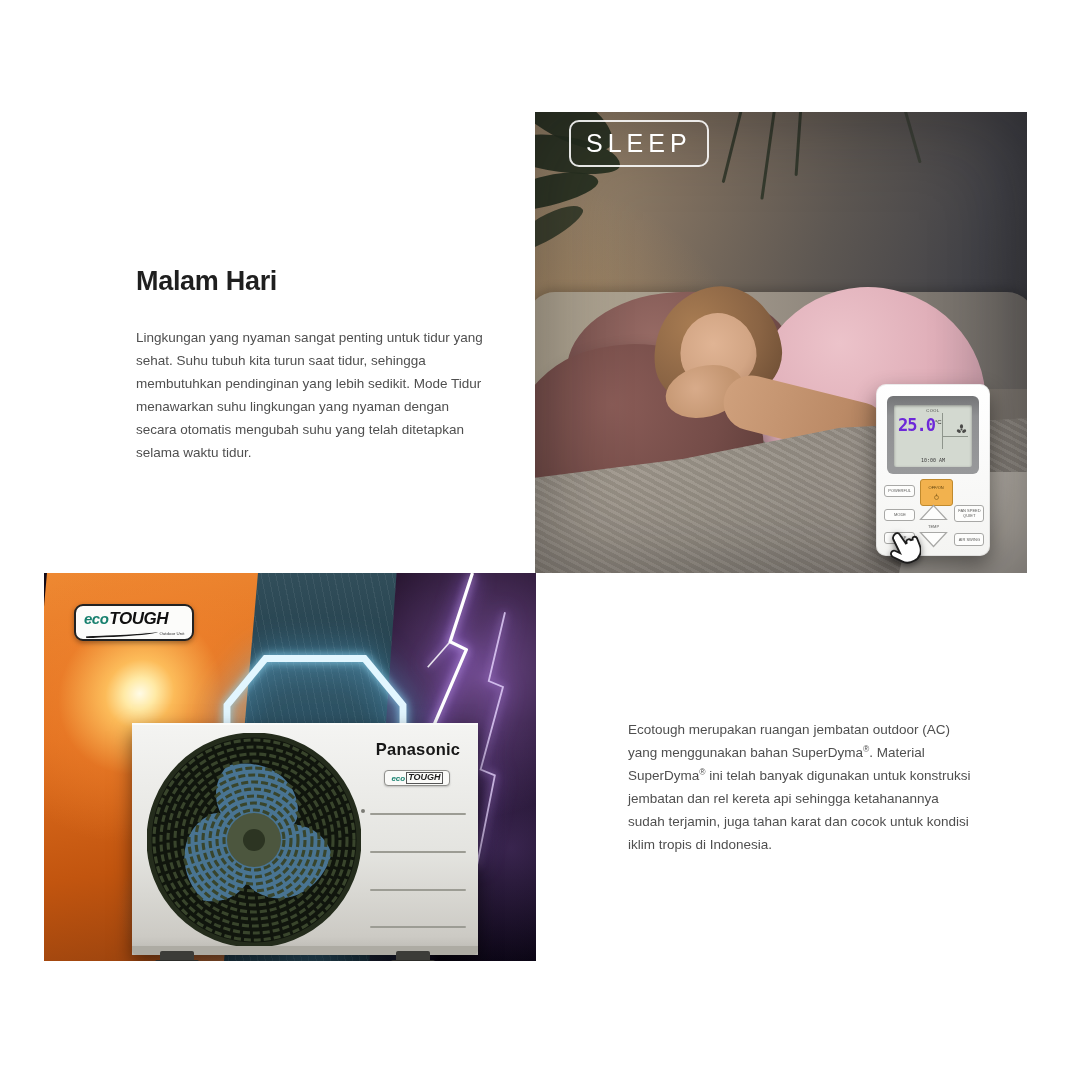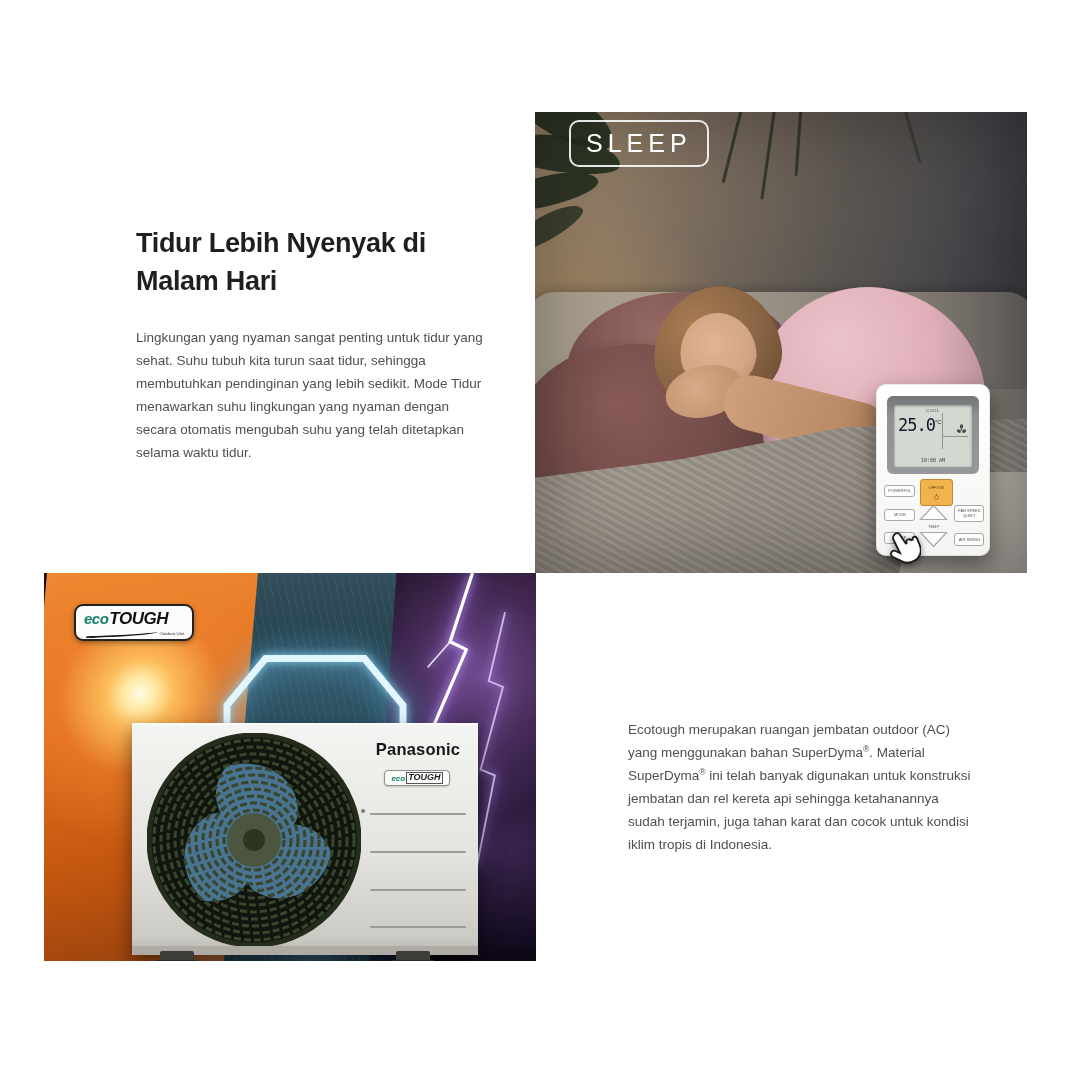--- a/index.html
+++ b/index.html
@@ -44,21 +44,21 @@
   .sleep-badge { position:absolute; left:34px; top:8px; padding:7px 15px; border:2px solid rgba(255,255,255,0.88); border-radius:10px; color:#ffffff; font-size:25px; letter-spacing:5px; font-weight:400; z-index:7; }
 
   
   .remote { position:absolute; left:341px; top:272px; width:114px; height:172px; background:linear-gradient(180deg,#ffffff 0%,#f4f4f2 100%); border-radius:10px; box-shadow:0 10px 22px rgba(0,0,0,0.45), inset 0 0 0 1px rgba(0,0,0,0.08); z-index:5; }
   .remote-display { position:absolute; left:11px; top:12px; width:92px; height:78px; background:linear-gradient(180deg,#737476 0%,#8f9092 26%,#98999b 100%); border-radius:6px; padding:9px 7px 7px 7px; }
   .lcd { position:relative; width:100%; height:100%; background:#d3d9d0; border-radius:2px; box-shadow:inset 0 1px 3px rgba(0,0,0,0.35); overflow:hidden; }
   .lcd-mode { position:absolute; left:50%; top:1px; transform:translateX(-50%) scale(0.5); font-size:8px; color:#3c3c3c; letter-spacing:1px; }
   .lcd-divider-v { position:absolute; left:62%; top:8px; bottom:18px; width:1px; background:#8e958c; }
   .lcd-divider-h { position:absolute; left:62%; right:4px; top:50%; height:1px; background:#8e958c; }
   .lcd-temp-row { position:absolute; left:4px; top:12px; display:flex; align-items:flex-start; }
-  .lcd-temp { font-family:"DejaVu Sans Mono", monospace; font-weight:normal; font-size:17px; line-height:17px; color:#0f172a; letter-spacing:-1px; }
+  .lcd-temp { font-family:"DejaVu Sans Mono", monospace; font-weight:bold; font-size:17px; line-height:17px; color:#6d28d9; letter-spacing:-1px; }
   .lcd-unit { font-size:6px; color:#2c2c2c; margin-top:2px; }
   .lcd-fan { position:absolute; right:5px; top:16px; }
   .lcd-time { position:absolute; left:0; right:0; bottom:2px; text-align:center; font-size:8px; transform:scale(0.62); color:#3a3a3a; font-family:"DejaVu Sans Mono", monospace; white-space:nowrap; }
   .btn { position:absolute; background:#fdfdfc; border:1px solid #a8a8a6; border-radius:3px; display:flex; flex-direction:column; align-items:center; justify-content:center; color:#5a5a58; line-height:1; }
   .btn span { font-size:8px; transform:scale(0.5); white-space:nowrap; }
   .btn-powerful { left:8px; top:101px; width:31px; height:12px; }
   .btn-offon { left:44px; top:95px; width:33px; height:27px; background:#f2b24e; border-color:#c08a2e; }
   .btn-offon span { color:#5c410f; }
   .power-glyph { width:9px; height:9px; border:1.4px solid #6b4a10; border-radius:50%; position:relative; margin-top:1px; }
   .power-glyph::after { content:''; position:absolute; left:50%; top:-4px; transform:translateX(-50%); width:1.4px; height:5px; background:#6b4a10; }
@@ -106,21 +106,21 @@
   .foot::after { content:''; position:absolute; left:-5px; right:-5px; bottom:0; height:4px; background:#2c2c29; border-radius:2px; }
 
   figure, section, div, span, h2, p, svg { -webkit-user-select:none; }
 </style>
 </head>
 <body>
 
 <div class="canvas">
 
   <section class="text-block sleep-text">
-    <h2><span>Tidur Lebih Nyenyak di</span><br><span>Malam Hari</span></h2>
+    <h2><br><span>Malam Hari</span></h2>
     <p>Lingkungan yang nyaman sangat penting untuk tidur yang sehat. Suhu tubuh kita turun saat tidur, sehingga membutuhkan pendinginan yang lebih sedikit. Mode Tidur menawarkan suhu lingkungan yang nyaman dengan secara otomatis mengubah suhu yang telah ditetapkan selama waktu tidur.</p>
   </section>
 
   <figure class="sleep-image">
     <div class="si-wall"></div>
     <div class="si-glow"></div>
 
     <div class="si-leaf" style="left:-26px; top:-18px; width:110px; height:44px; transform:rotate(28deg);"></div>
     <div class="si-leaf" style="left:-34px; top:24px; width:120px; height:36px; transform:rotate(8deg);"></div>
     <div class="si-leaf" style="left:-40px; top:64px; width:104px; height:30px; transform:rotate(-14deg);"></div>

